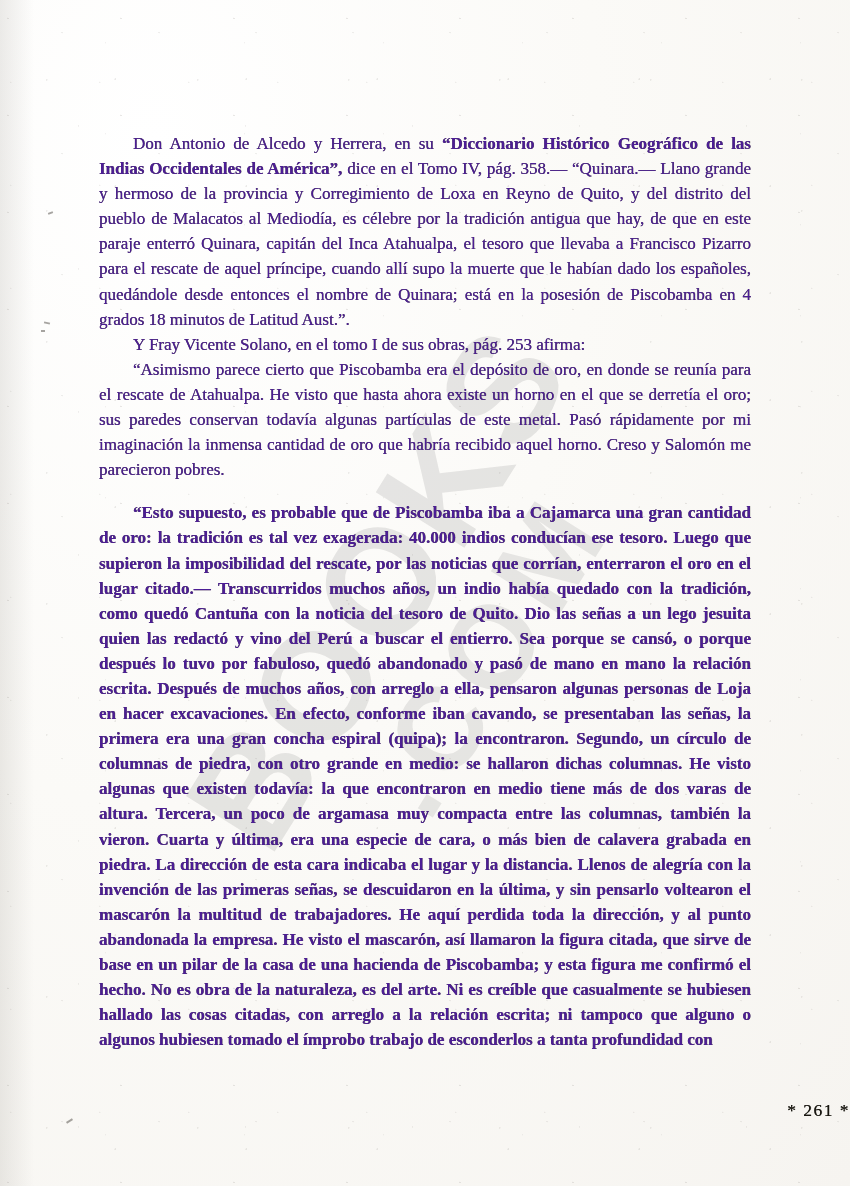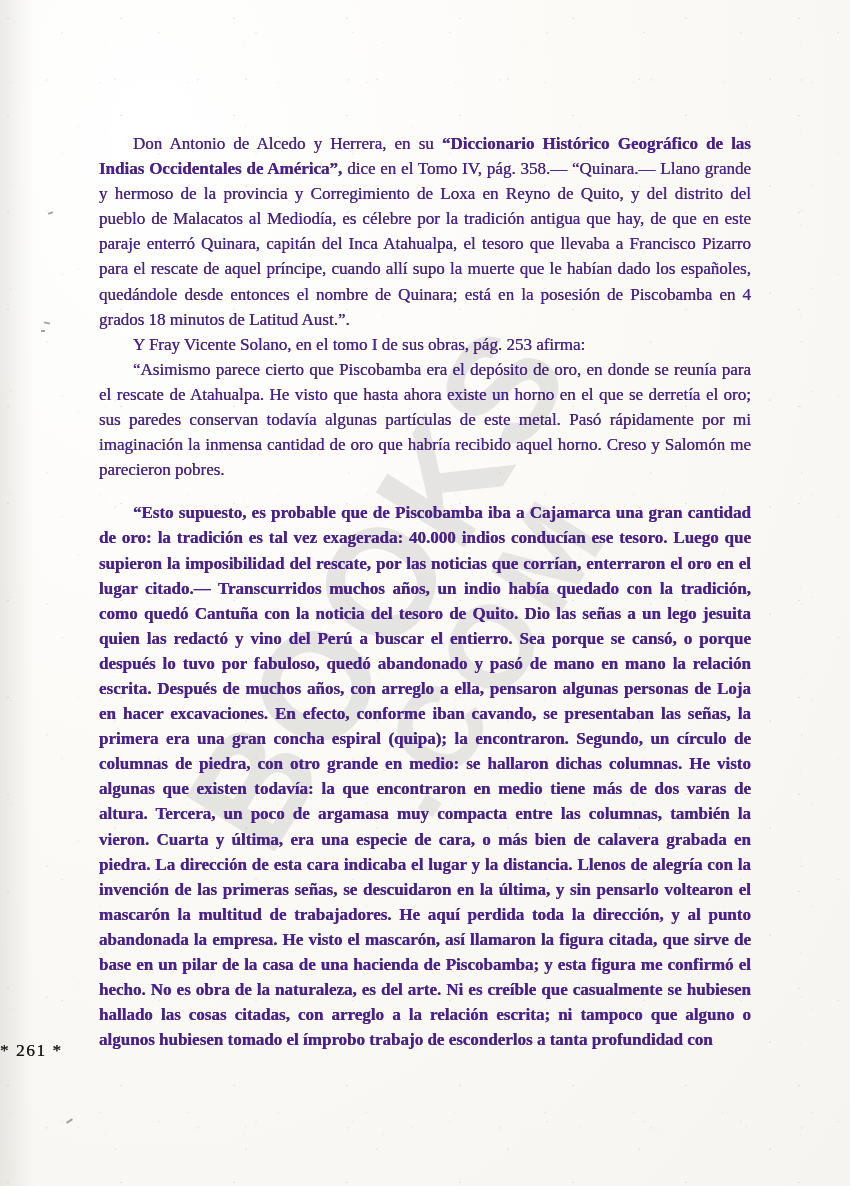--- a/index.html
+++ b/index.html
@@ -100,22 +100,22 @@
   
   #text-column, #page-number {
     text-shadow: 0 0 .35px rgba(20,18,12,.65), .35px 0 .3px rgba(20,18,12,.3);
   }
 
   
   #page-number {
     position: absolute;
     left: 0;
     right: 0;
-    top: 1040px;
-    text-align: left;
+    top: 1100px;
+    text-align: right;
     font-size: 17.4px;
     letter-spacing: 1.5px;
     color: #17150f;
     z-index: 4;
   }
 
   
   .stray {
     position: absolute;
     background: rgba(60,56,48,.45);

